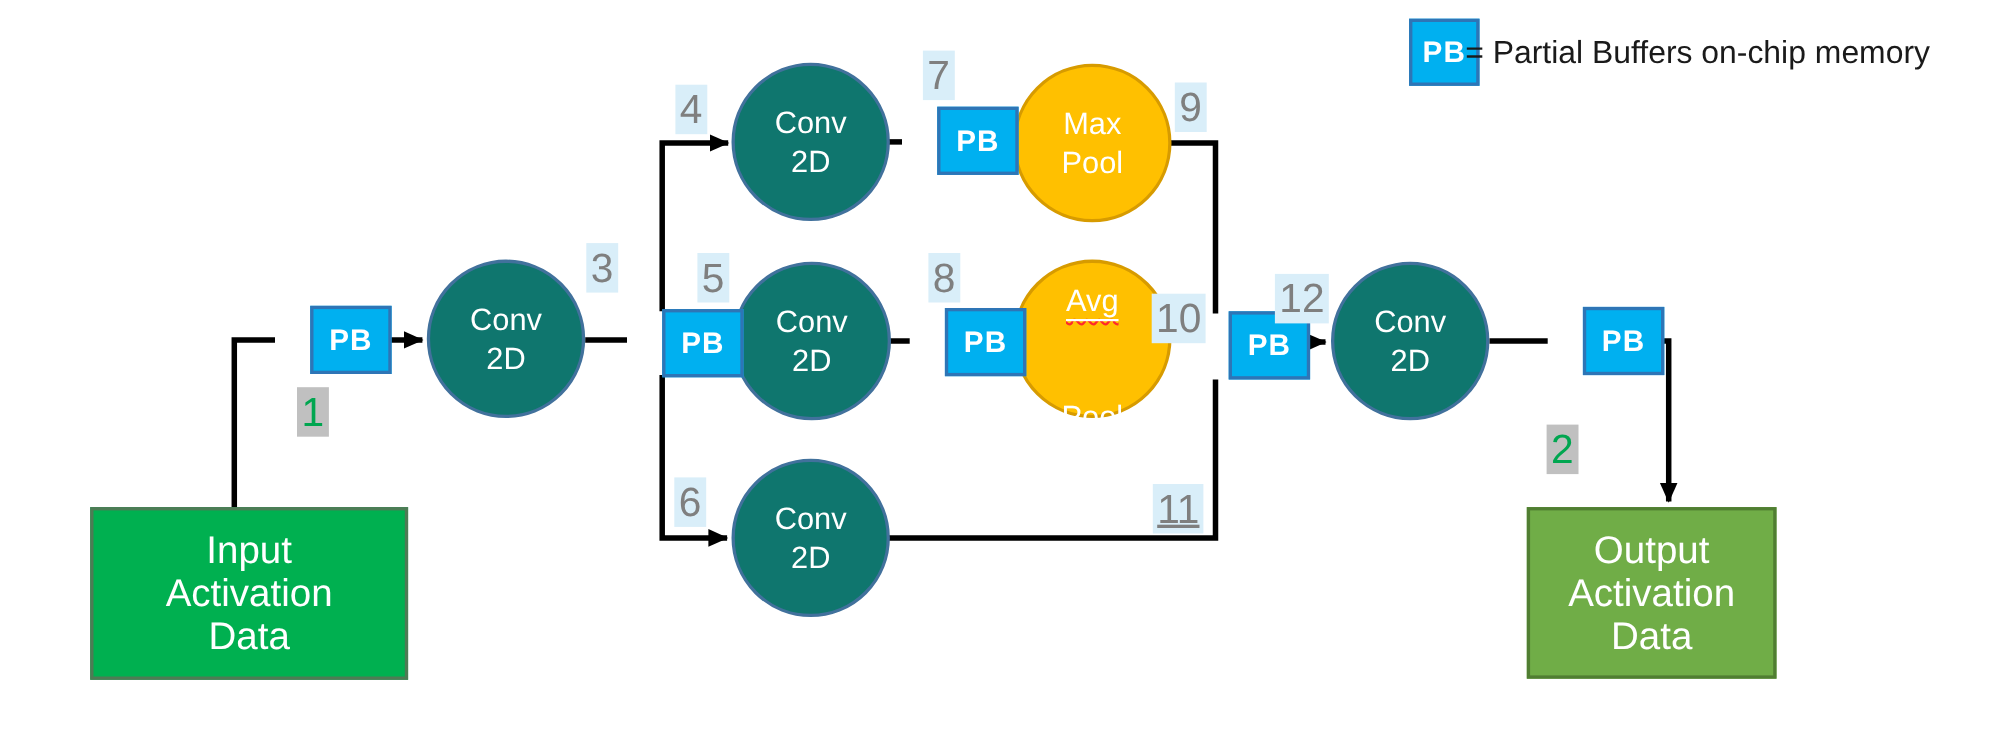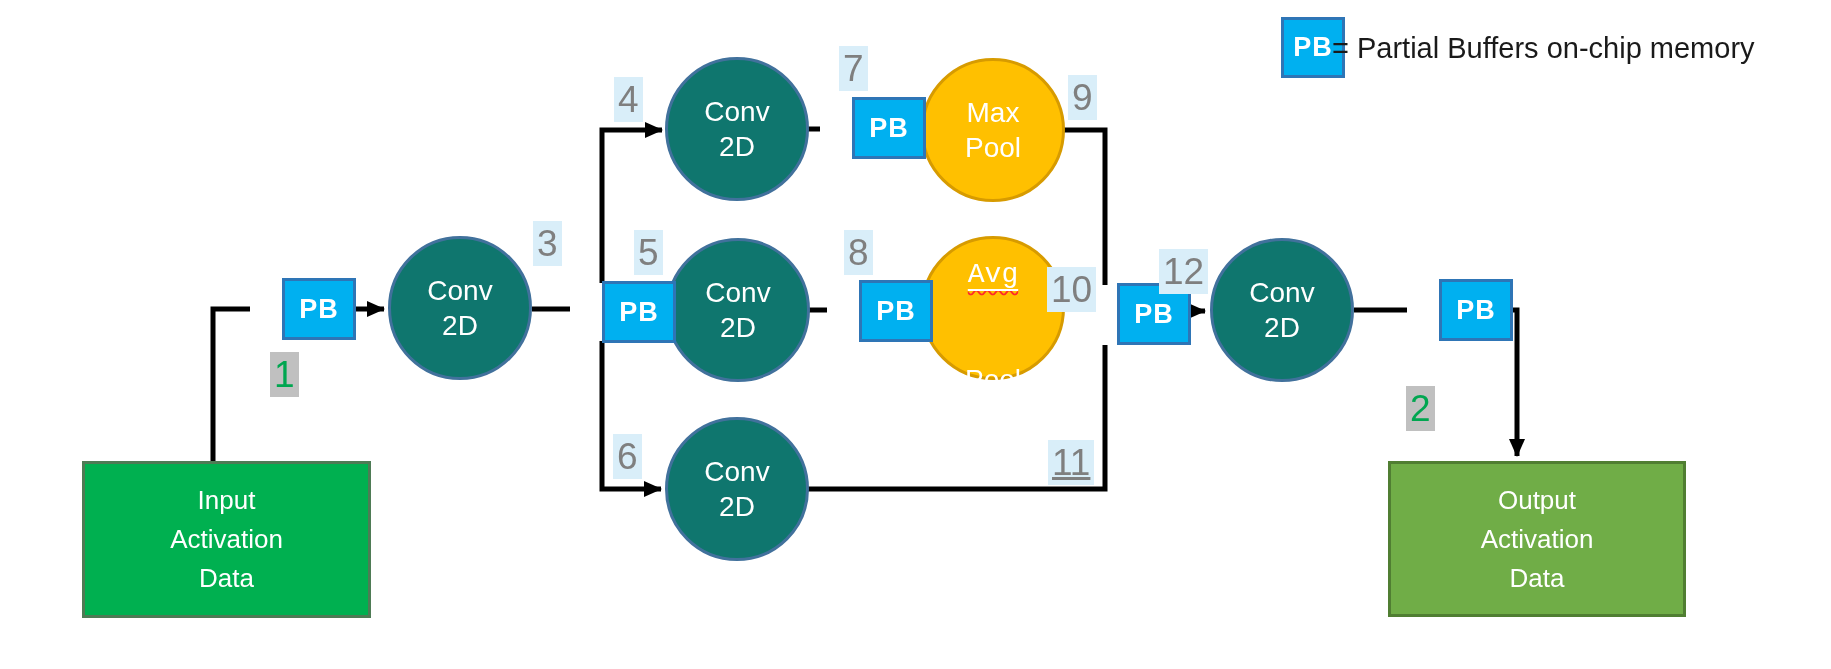--- a/index.html
+++ b/index.html
@@ -10,42 +10,42 @@
     background: #ffffff;
     font-family: "Liberation Sans", sans-serif;
     overflow: hidden;
   }
   .wires { position: absolute; left: 0; top: 0; width: 1831px; height: 669px; }
 
   .node { position: absolute; display: flex; align-items: center; justify-content: center; text-align: center; box-sizing: border-box; }
 
   .bigbox {
     color: #ffffff;
-    font-size: 26px;
+    font-size: 35px;
     line-height: 39px;
     white-space: pre-line;
   }
   .bigbox.input  { left: 82px;  top: 461px; width: 289px; height: 157px; background: #00B050; border: 3px solid #4E7B55; }
-  .bigbox.output { left: 1388px; top: 461px; width: 298px; height: 156px; background: #70AD47; border: 3px solid #507E32; }
+  .bigbox.output { left: 1388px; top: 461px; width: 227px; height: 156px; background: #70AD47; border: 3px solid #507E32; }
 
   .circle {
     width: 144px; height: 144px; border-radius: 50%;
     color: #ffffff; font-size: 28px; line-height: 35px; white-space: pre-line;
   }
   .circle.blue { background: #0f766e; border: 3px solid #41719C; }
   .circle.gold { background: #FFC000; border: 3px solid #D79B00; }
   .circle.conv-main   { left: 388px;  top: 236px; }
   .circle.conv-top    { left: 665px;  top: 57px;  }
   .circle.conv-mid    { left: 666px;  top: 238px; }
   .circle.conv-bottom { left: 665px;  top: 417px; }
   .circle.conv-final  { left: 1210px; top: 238px; }
   .circle.max-pool    { left: 921px;  top: 58px;  }
   .circle.avg-pool    { left: 921px;  top: 236px; }
 
-  .misspelled { text-decoration: underline wavy #FF2A2A; text-underline-offset: 7px; text-decoration-thickness: 2px; font-family: Liberation Mono, monospace; }
+  .misspelled { text-decoration: underline wavy #FF2A2A; text-underline-offset: 7px; text-decoration-thickness: 2px; }
   .misspelled .inner-underline { text-decoration: underline solid #ffffff; text-decoration-thickness: 2px; }
 
   .pb {
     width: 74px; height: 62px;
     background: #00B0F0; border: 3px solid #2E75B6;
     color: #ffffff; font-size: 27px; font-weight: bold; letter-spacing: 1px; margin-left: 34px;
   }
   .pb.pb1 { left: 248px;  top: 278px; }
   .pb.pb2 { left: 568px;  top: 281px; }
   .pb.pb3 { left: 818px;  top: 97px;  }

